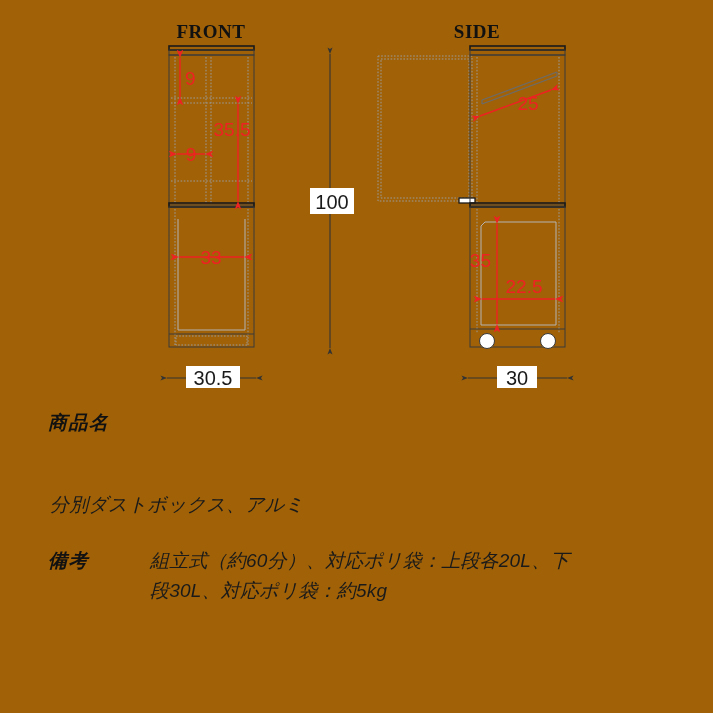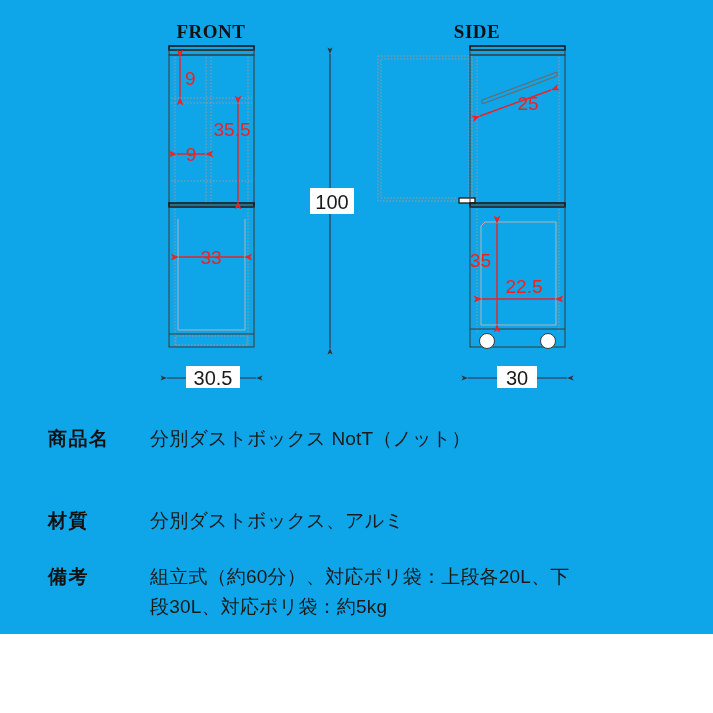--- a/index.html
+++ b/index.html
@@ -12,22 +12,22 @@
     width: 713px;
     height: 713px;
     font-family: "Liberation Sans", "DejaVu Sans", sans-serif;
     color: #111111;
     position: relative;
     overflow: hidden;
   }
   #page {
     position: relative;
     width: 713px;
-    height: 634px;
-    background: #0ea5e9;
+    height: 713px;
+    background: #a16207;
   }
   
   #drawing {
     position: absolute;
     left: 0;
     top: 0;
     width: 713px;
     height: 400px;
   }
   #drawing svg {
@@ -78,22 +78,23 @@
   }
   .ln-dimblack {
     stroke: #333333;
     stroke-width: 1.1;
     fill: none;
   }
   
   #spec-table {
     position: absolute;
     left: 0;
-    top: 424px;
-    width: 713px;
+    top: 408px;
+    width: 713px;
+    font-style: italic;
   }
   .spec-row {
     display: flex;
     align-items: flex-start;
     margin-bottom: 26px;
   }
   .spec-label {
     width: 100px;
     flex: 0 0 100px;
     padding-left: 48px;
@@ -240,28 +241,26 @@
       <rect x="497" y="366" width="40" height="22" fill="#ffffff"></rect>
       <text x="517" y="385" text-anchor="middle" class="dim-black">30</text>
 
     </svg>
   </div>
 
   <div id="spec-table">
 
     <div class="spec-row">
       <div class="spec-label">商品名</div>
-      <div class="spec-value">分別ダストボックス NotT（ノット）</div>
-    </div>
-
-    <div class="spec-row">
-    </div>
-
-    <div class="spec-row">
-      <div class="spec-label">材質</div>
+    </div>
+
+    <div class="spec-row">
+    </div>
+
+    <div class="spec-row">
       <div class="spec-value">分別ダストボックス、アルミ</div>
     </div>
 
     <div class="spec-row">
       <div class="spec-label">備考</div>
       <div class="spec-value">組立式（約60分）、対応ポリ袋：上段各20L、下段30L、対応ポリ袋：約5kg</div>
     </div>
 
   </div>
 

